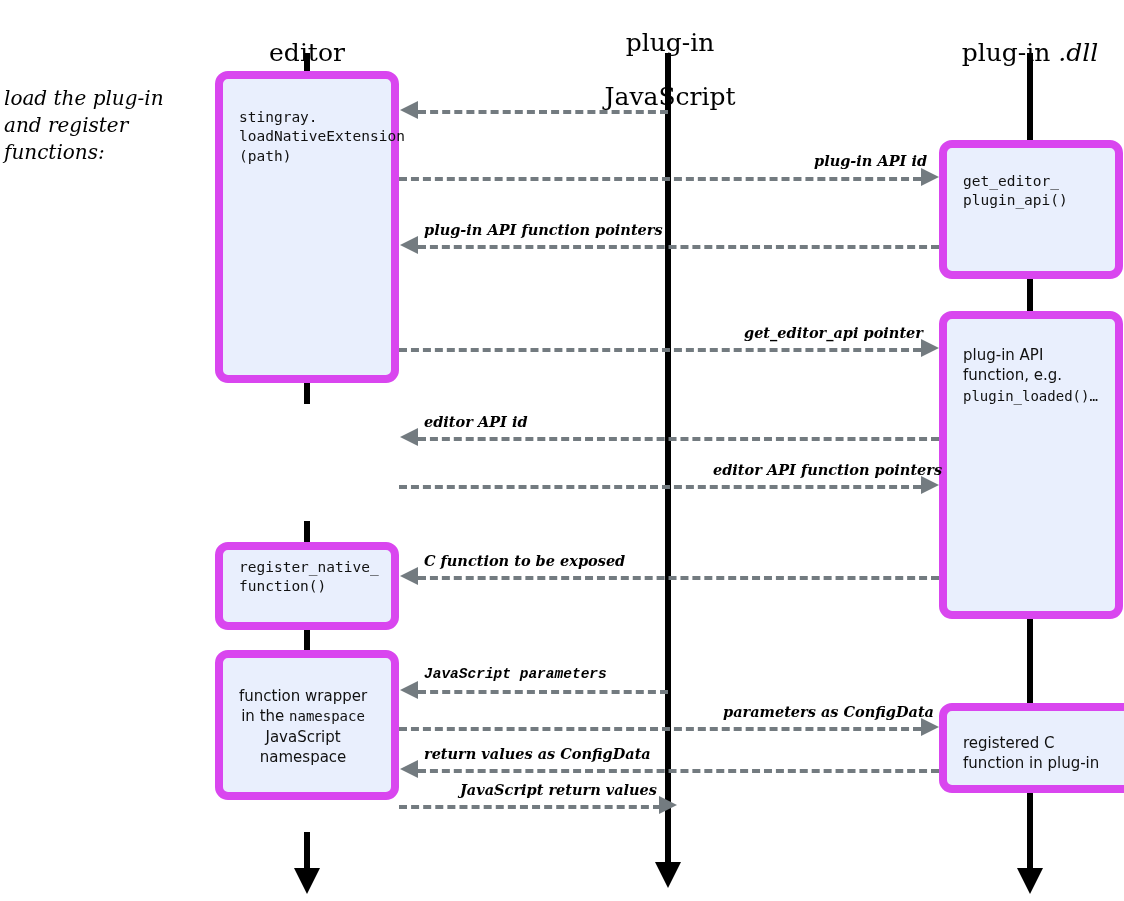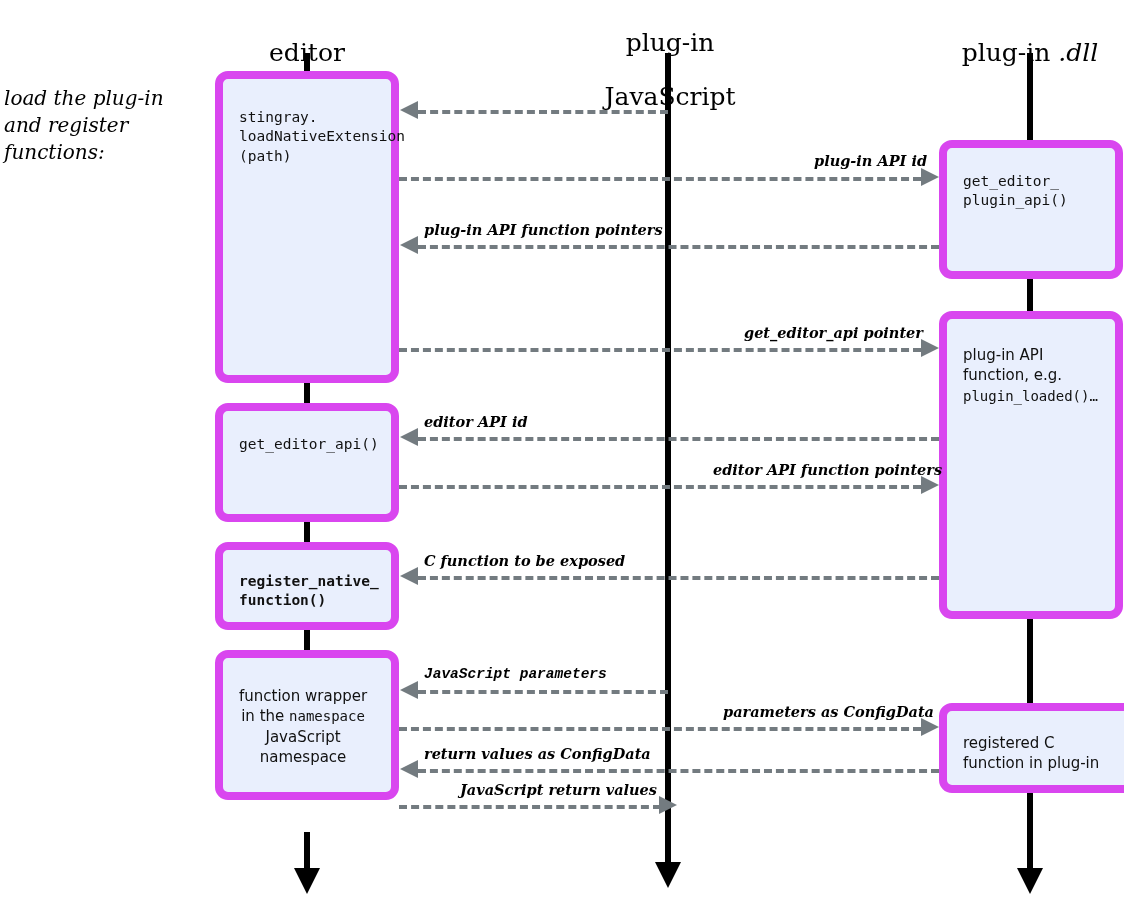--- a/index.html
+++ b/index.html
@@ -151,26 +151,23 @@
   <div class="caption" style="top:85px;width:196px;">load the plug-in
 and register
 functions:</div>
 
   <div class="abox" style="left:215px;top:71px;width:184px;height:312px;">
     <div class="txt" style="top:29px;">stingray.
 loadNativeExtension
 (path)</div>
   </div>
 
-  <div class="abox" style="left:215px;top:403px;width:184px;height:119px;">
-    <div class="txt" style="top:24px;">get_editor_api()</div>
-  </div>
 
   <div class="abox" style="left:215px;top:542px;width:184px;height:88px;">
-    <div class="txt" style="top:22px;font-weight:bold;">register_native_
+    <div class="txt" style="top:8px;">register_native_
 function()</div>
   </div>
 
   <div class="abox" style="left:215px;top:650px;width:184px;height:150px;text-align:center;">
     <div class="txt mix" style="top:28px;">function wrapper
 in the <code>namespace</code>
 JavaScript
 namespace</div>
   </div>
 

